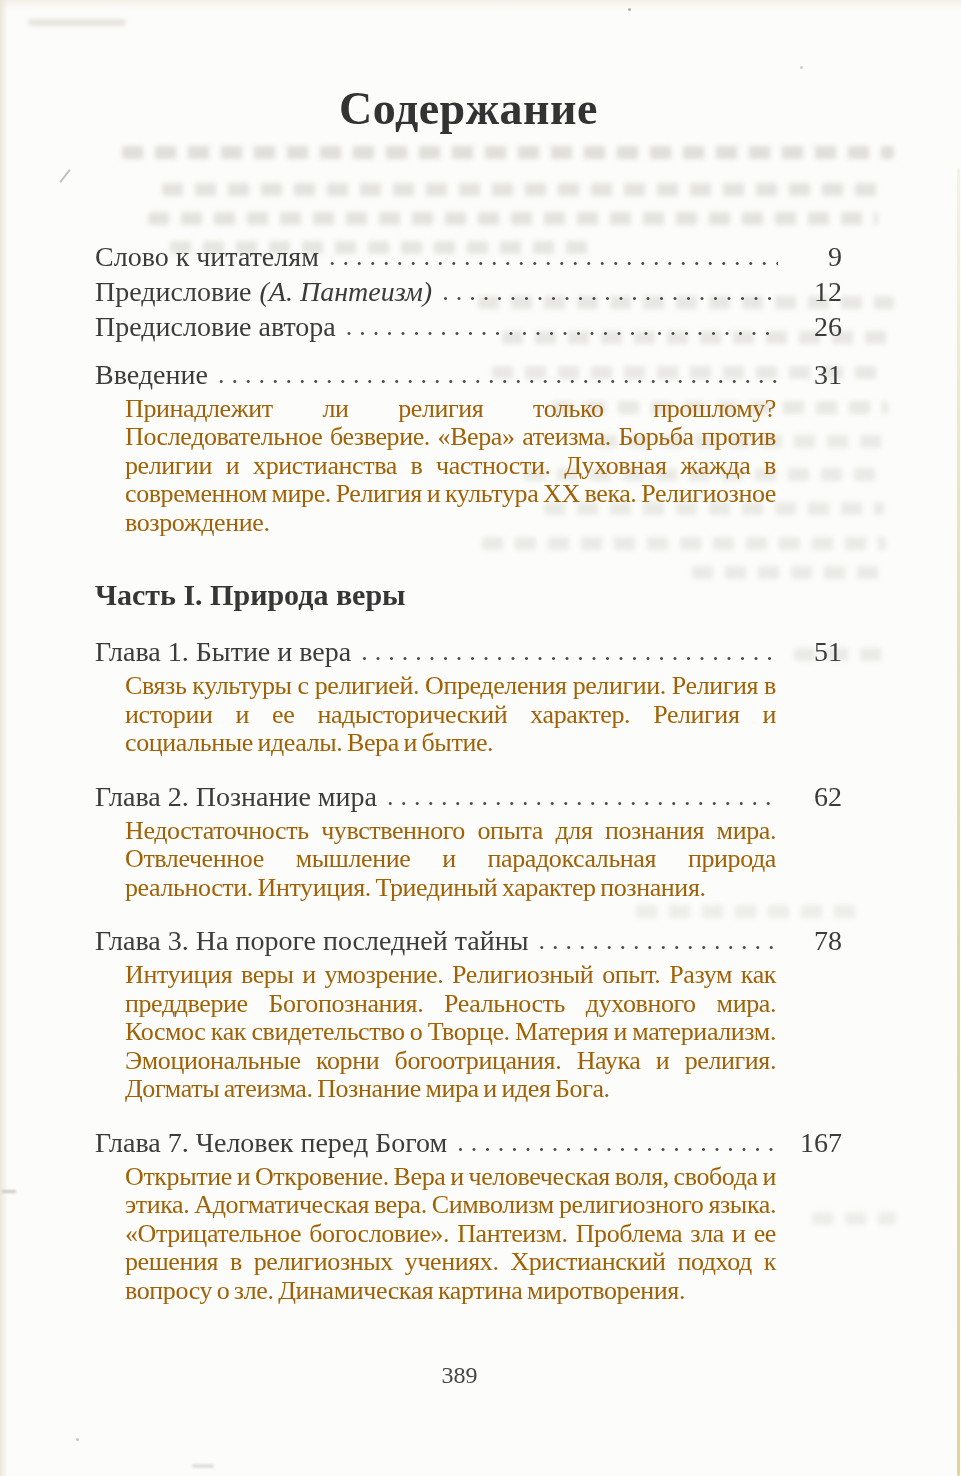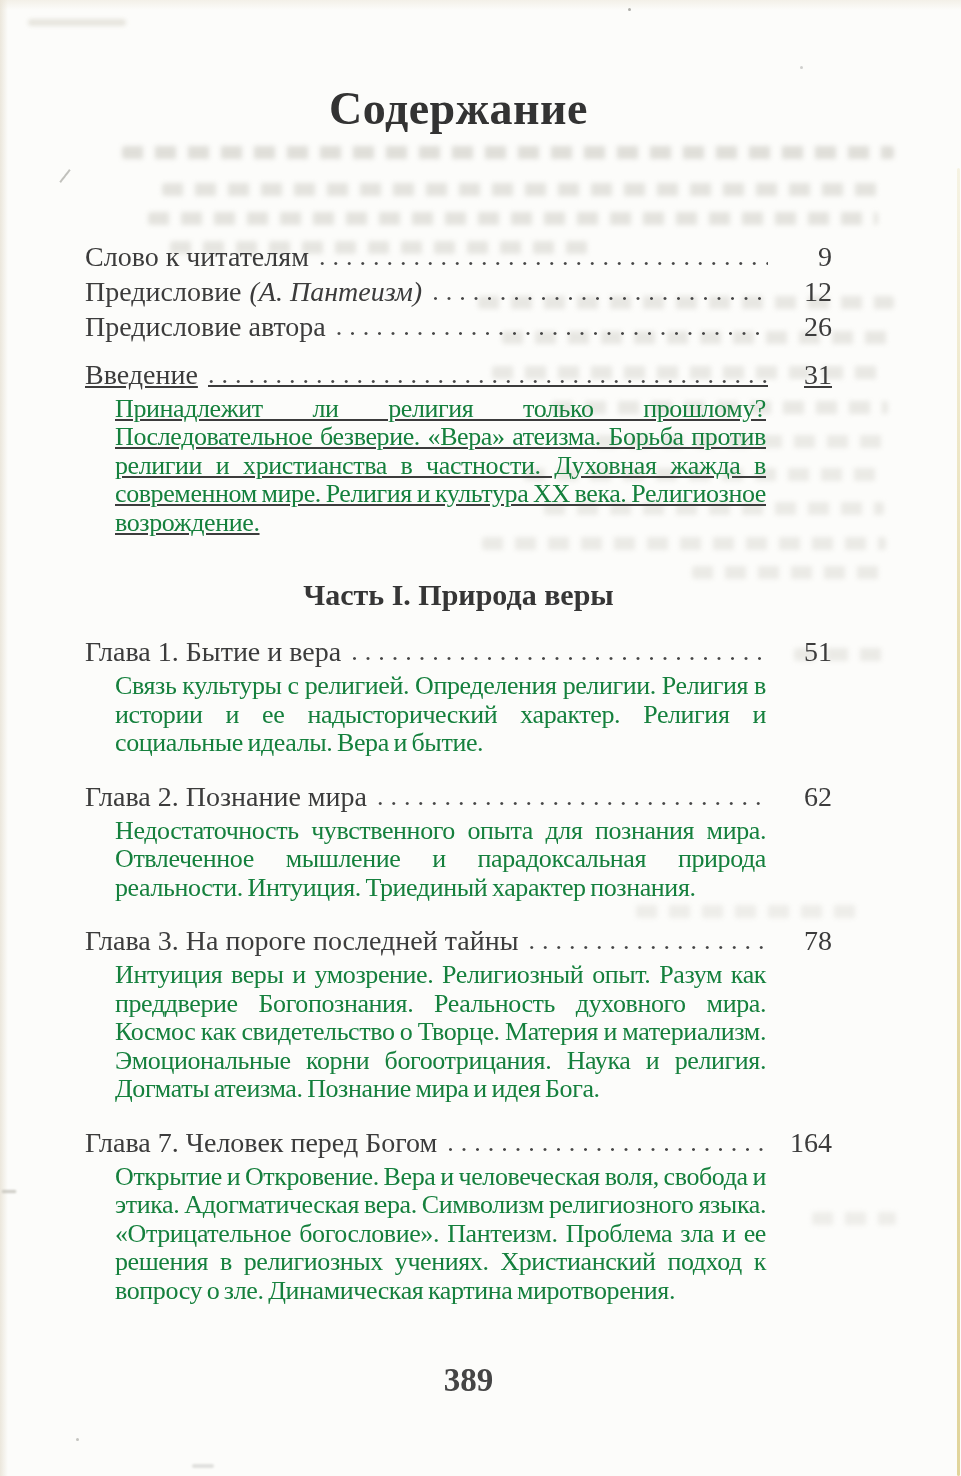--- a/index.html
+++ b/index.html
@@ -45,21 +45,21 @@
     background: #b9b7ae; opacity: 0.7; filter: blur(1px);
   }
   .ghost {
     position: absolute; height: 13px; border-radius: 3px;
     filter: blur(2.5px); opacity: 0.42;
     background: repeating-linear-gradient(90deg,
       #c3c1b8 0px, #c3c1b8 21px, transparent 21px, transparent 33px);
   }
 
   
-  .content { position: absolute; left: 85px; top: 0; width: 747px; }
+  .content { position: absolute; left: 95px; top: 0; width: 747px; }
 
   .doc-title {
     margin: 84px 0 0 0;
     text-align: center;
     font-size: 46px;
     line-height: 1.1;
     font-weight: bold;
     color: #333333;
     letter-spacing: 0.5px;
   }
@@ -94,43 +94,42 @@
     font-size: 28px;
   }
 
   .summary {
     margin: 3px 66px 0 30px;
     text-align: justify;
     font-size: 26px;
     line-height: 28.5px;
     letter-spacing: -0.4px;
     word-spacing: -1.5px;
-    color: #15803d;
-  }
-
-  .intro-block { margin-top: 13px; text-decoration: underline; }
+    color: #a16207;
+  }
+
+  .intro-block { margin-top: 13px; }
 
   .part-heading {
     margin: 40px 0 0 0;
-    text-align: center;
+    text-align: left;
     font-size: 30px;
     line-height: 36px;
     font-weight: bold;
     color: #363636;
   }
 
   .chapter { margin-top: 21px; }
 
   .folio {
     position: absolute;
-    left: 95px; top: 1362px; width: 747px;
+    left: 86px; top: 1362px; width: 747px;
     text-align: center;
-    font-size: 33px;
+    font-size: 24px;
     color: #454545;
-    font-weight: bold;
   }
 </style>
 </head>
 <body>
 
 <div class="page">
 
   <div class="ghost" style="top:146px; left:122px; width:772px; opacity:.5;"></div>
   <div class="ghost" style="top:183px; left:162px; width:724px;"></div>
   <div class="ghost" style="top:212px; left:148px; width:730px;"></div>
@@ -218,21 +217,21 @@
         <span class="leader"></span>
         <span class="num">78</span>
       </div>
       <p class="summary">Интуиция веры и умозрение. Религиозный опыт. Разум как преддверие Богопознания. Реальность духовного мира. Космос как свидетельство о Творце. Материя и материализм. Эмоциональные корни богоотрицания. Наука и религия. Догматы атеизма. Познание мира и идея Бога.</p>
     </div>
 
     <div class="chapter">
       <div class="toc-row">
         <span>Глава 7. Человек перед Богом</span>
         <span class="leader"></span>
-        <span class="num">164</span>
+        <span class="num">167</span>
       </div>
       <p class="summary">Открытие и Откровение. Вера и человеческая воля, свобода и этика. Адогматическая вера. Символизм религиозного языка. «Отрицательное богословие». Пантеизм. Проблема зла и ее решения в религиозных учениях. Христианский подход к вопросу о зле. Динамическая картина миротворения.</p>
     </div>
 
   </div>
 
   <div class="folio">389</div>
 
 </div>
 

